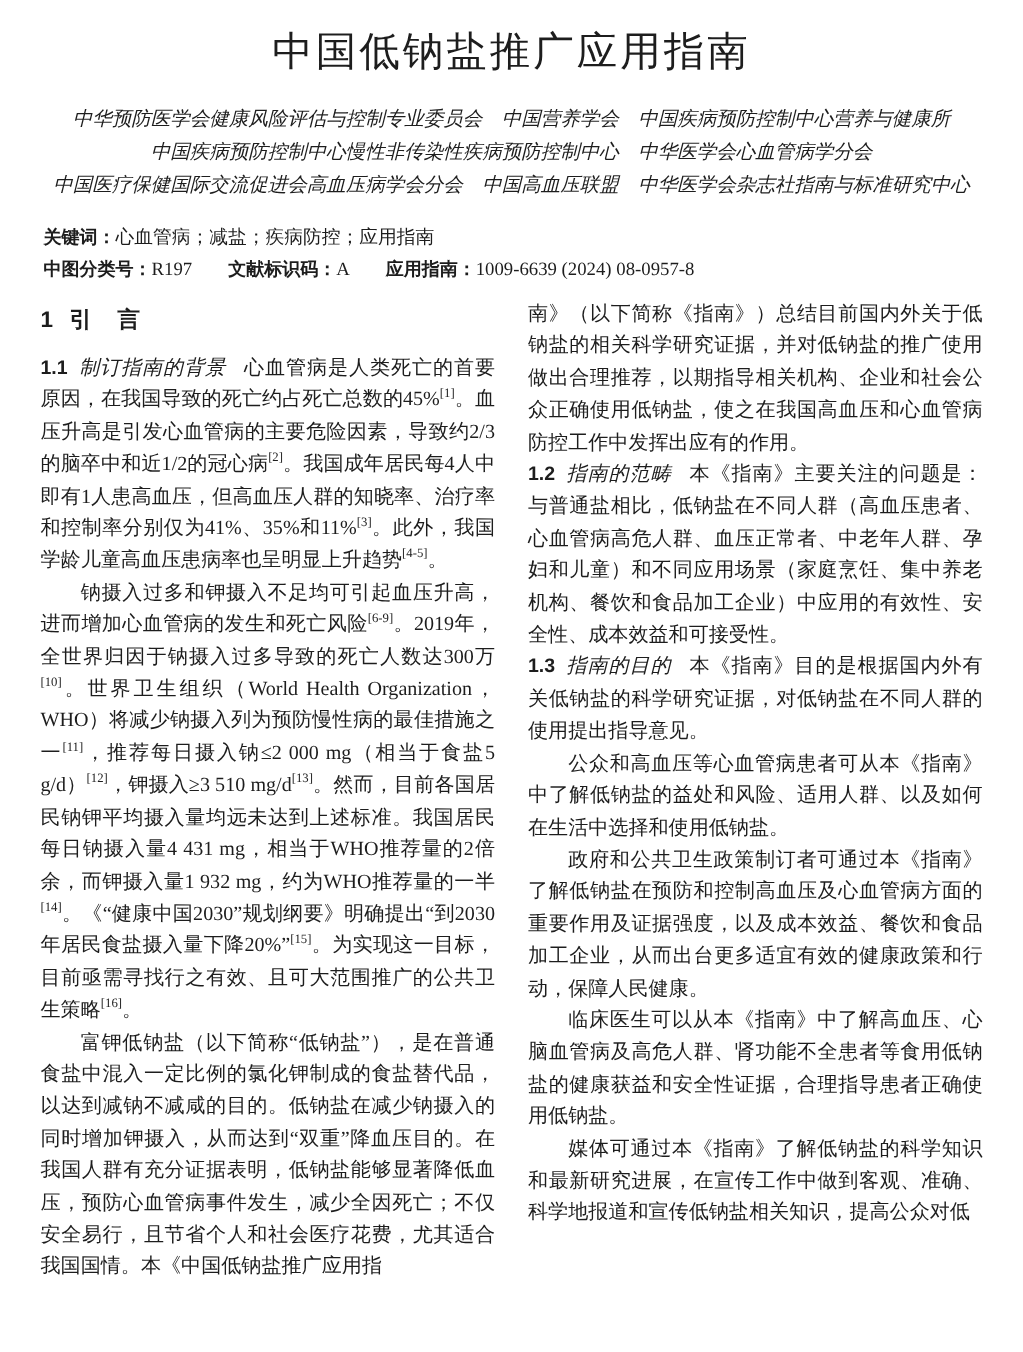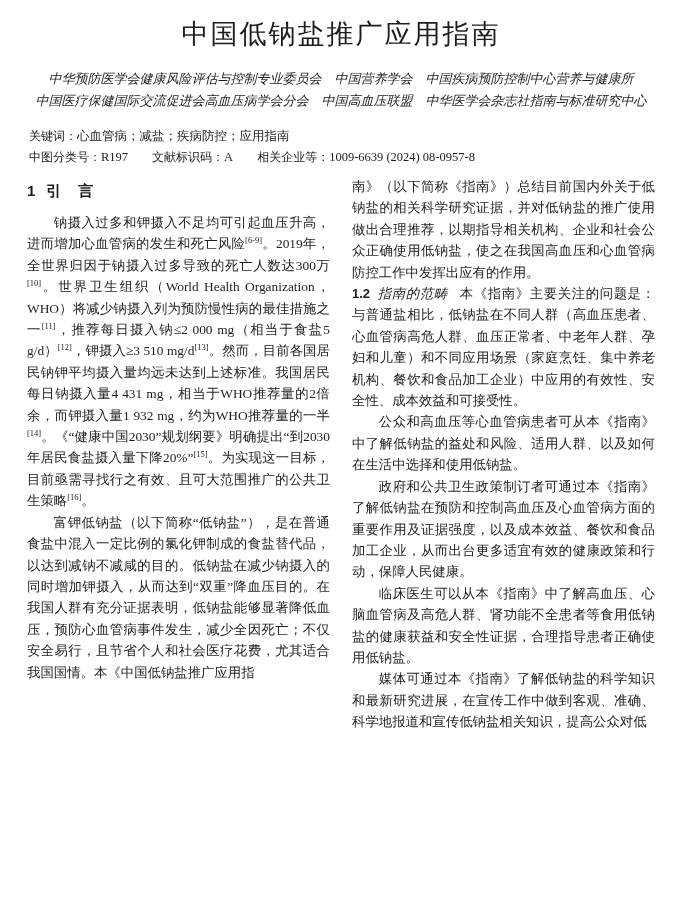--- a/index.html
+++ b/index.html
@@ -35,21 +35,21 @@
     margin-bottom: 12px;
   }
   .affil-line { white-space: nowrap; }
   .meta {
     font-size: 12.5px;
     line-height: 21px;
     margin: 14px 0 6px 2px;
   }
   .meta .label {
     font-family: "Liberation Sans", "DejaVu Sans", sans-serif;
-    font-weight: normal;
+    font-weight: bold;
     font-size: 12px;
     text-align: right;
   }
   .meta .gap { display: inline-block; width: 24px; }
   .columns {
     display: flex;
     gap: 22px;
     margin-top: 8px;
   }
   .col {
@@ -91,43 +91,46 @@
 </style>
 </head>
 <body>
 
 <div class="page">
 
   <h1 class="paper-title">中国低钠盐推广应用指南</h1>
 
   <div class="affiliations">
     <div class="affil-line">中华预防医学会健康风险评估与控制专业委员会　中国营养学会　中国疾病预防控制中心营养与健康所</div>
+    <div class="affil-line">中国疾病预防控制中心慢性非传染性疾病预防控制中心　中华医学会心血管病学分会</div>
     <div class="affil-line">中国医疗保健国际交流促进会高血压病学会分会　中国高血压联盟　中华医学会杂志社指南与标准研究中心</div>
   </div>
 
   <div class="meta">
     <div class="meta-row">
       <span class="label">关键词：</span><span>心血管病；减盐；疾病防控；应用指南</span>
     </div>
     <div class="meta-row">
-      <span class="label">中图分类号：</span><span>R197</span><span class="gap"></span><span class="label">文献标识码：</span><span>A</span><span class="gap"></span><span class="label">相关企业等：</span><span>1009-6639 (2024) 08-0957-8</span>
+      <span class="label">中图分类号：</span><span>R197</span><span class="gap"></span><span class="label">文献标识码：</span><span>A</span><span class="gap"></span><span class="label">应用指南：</span><span>1009-6639 (2024) 08-0957-8</span>
     </div>
   </div>
 
   <div class="columns">
     <div class="col">
       <div class="sec-heading">
         <span class="sec-num">1</span><span>引　言</span>
       </div>
+    <p class="para"><span class="pnum">1.1</span><span class="phead">制订指南的背景</span>心血管病是人类死亡的首要原因，在我国导致的死亡约占死亡总数的45%<sup class="ref">[1]</sup>。血压升高是引发心血管病的主要危险因素，导致约2/3的脑卒中和近1/2的冠心病<sup class="ref">[2]</sup>。我国成年居民每4人中即有1人患高血压，但高血压人群的知晓率、治疗率和控制率分别仅为41%、35%和11%<sup class="ref">[3]</sup>。此外，我国学龄儿童高血压患病率也呈明显上升趋势<sup class="ref">[4-5]</sup>。</p>
         <p class="para indent">钠摄入过多和钾摄入不足均可引起血压升高，进而增加心血管病的发生和死亡风险<sup class="ref">[6-9]</sup>。2019年，全世界归因于钠摄入过多导致的死亡人数达300万<sup class="ref">[10]</sup>。世界卫生组织（World Health Organization，WHO）将减少钠摄入列为预防慢性病的最佳措施之一<sup class="ref">[11]</sup>，推荐每日摄入钠≤2 000 mg（相当于食盐5 g/d）<sup class="ref">[12]</sup>，钾摄入≥3 510 mg/d<sup class="ref">[13]</sup>。然而，目前各国居民钠钾平均摄入量均远未达到上述标准。我国居民每日钠摄入量4 431 mg，相当于WHO推荐量的2倍余，而钾摄入量1 932 mg，约为WHO推荐量的一半<sup class="ref">[14]</sup>。《“健康中国2030”规划纲要》明确提出“到2030年居民食盐摄入量下降20%”<sup class="ref">[15]</sup>。为实现这一目标，目前亟需寻找行之有效、且可大范围推广的公共卫生策略<sup class="ref">[16]</sup>。</p>
         <p class="para indent">富钾低钠盐（以下简称“低钠盐”），是在普通食盐中混入一定比例的氯化钾制成的食盐替代品，以达到减钠不减咸的目的。低钠盐在减少钠摄入的同时增加钾摄入，从而达到“双重”降血压目的。在我国人群有充分证据表明，低钠盐能够显著降低血压，预防心血管病事件发生，减少全因死亡；不仅安全易行，且节省个人和社会医疗花费，尤其适合我国国情。本《中国低钠盐推广应用指</p>
       </div>
     <div class="col">
         <p class="para">南》（以下简称《指南》）总结目前国内外关于低钠盐的相关科学研究证据，并对低钠盐的推广使用做出合理推荐，以期指导相关机构、企业和社会公众正确使用低钠盐，使之在我国高血压和心血管病防控工作中发挥出应有的作用。</p>
         <p class="para"><span class="pnum">1.2</span><span class="phead">指南的范畴</span>本《指南》主要关注的问题是：与普通盐相比，低钠盐在不同人群（高血压患者、心血管病高危人群、血压正常者、中老年人群、孕妇和儿童）和不同应用场景（家庭烹饪、集中养老机构、餐饮和食品加工企业）中应用的有效性、安全性、成本效益和可接受性。</p>
+        <p class="para"><span class="pnum">1.3</span><span class="phead">指南的目的</span>本《指南》目的是根据国内外有关低钠盐的科学研究证据，对低钠盐在不同人群的使用提出指导意见。</p>
         <p class="para indent">公众和高血压等心血管病患者可从本《指南》中了解低钠盐的益处和风险、适用人群、以及如何在生活中选择和使用低钠盐。</p>
         <p class="para indent">政府和公共卫生政策制订者可通过本《指南》了解低钠盐在预防和控制高血压及心血管病方面的重要作用及证据强度，以及成本效益、餐饮和食品加工企业，从而出台更多适宜有效的健康政策和行动，保障人民健康。</p>
         <p class="para indent">临床医生可以从本《指南》中了解高血压、心脑血管病及高危人群、肾功能不全患者等食用低钠盐的健康获益和安全性证据，合理指导患者正确使用低钠盐。</p>
         <p class="para indent">媒体可通过本《指南》了解低钠盐的科学知识和最新研究进展，在宣传工作中做到客观、准确、科学地报道和宣传低钠盐相关知识，提高公众对低</p>
       </div>
   </div>
 
 </div>
 
 </body></html>

